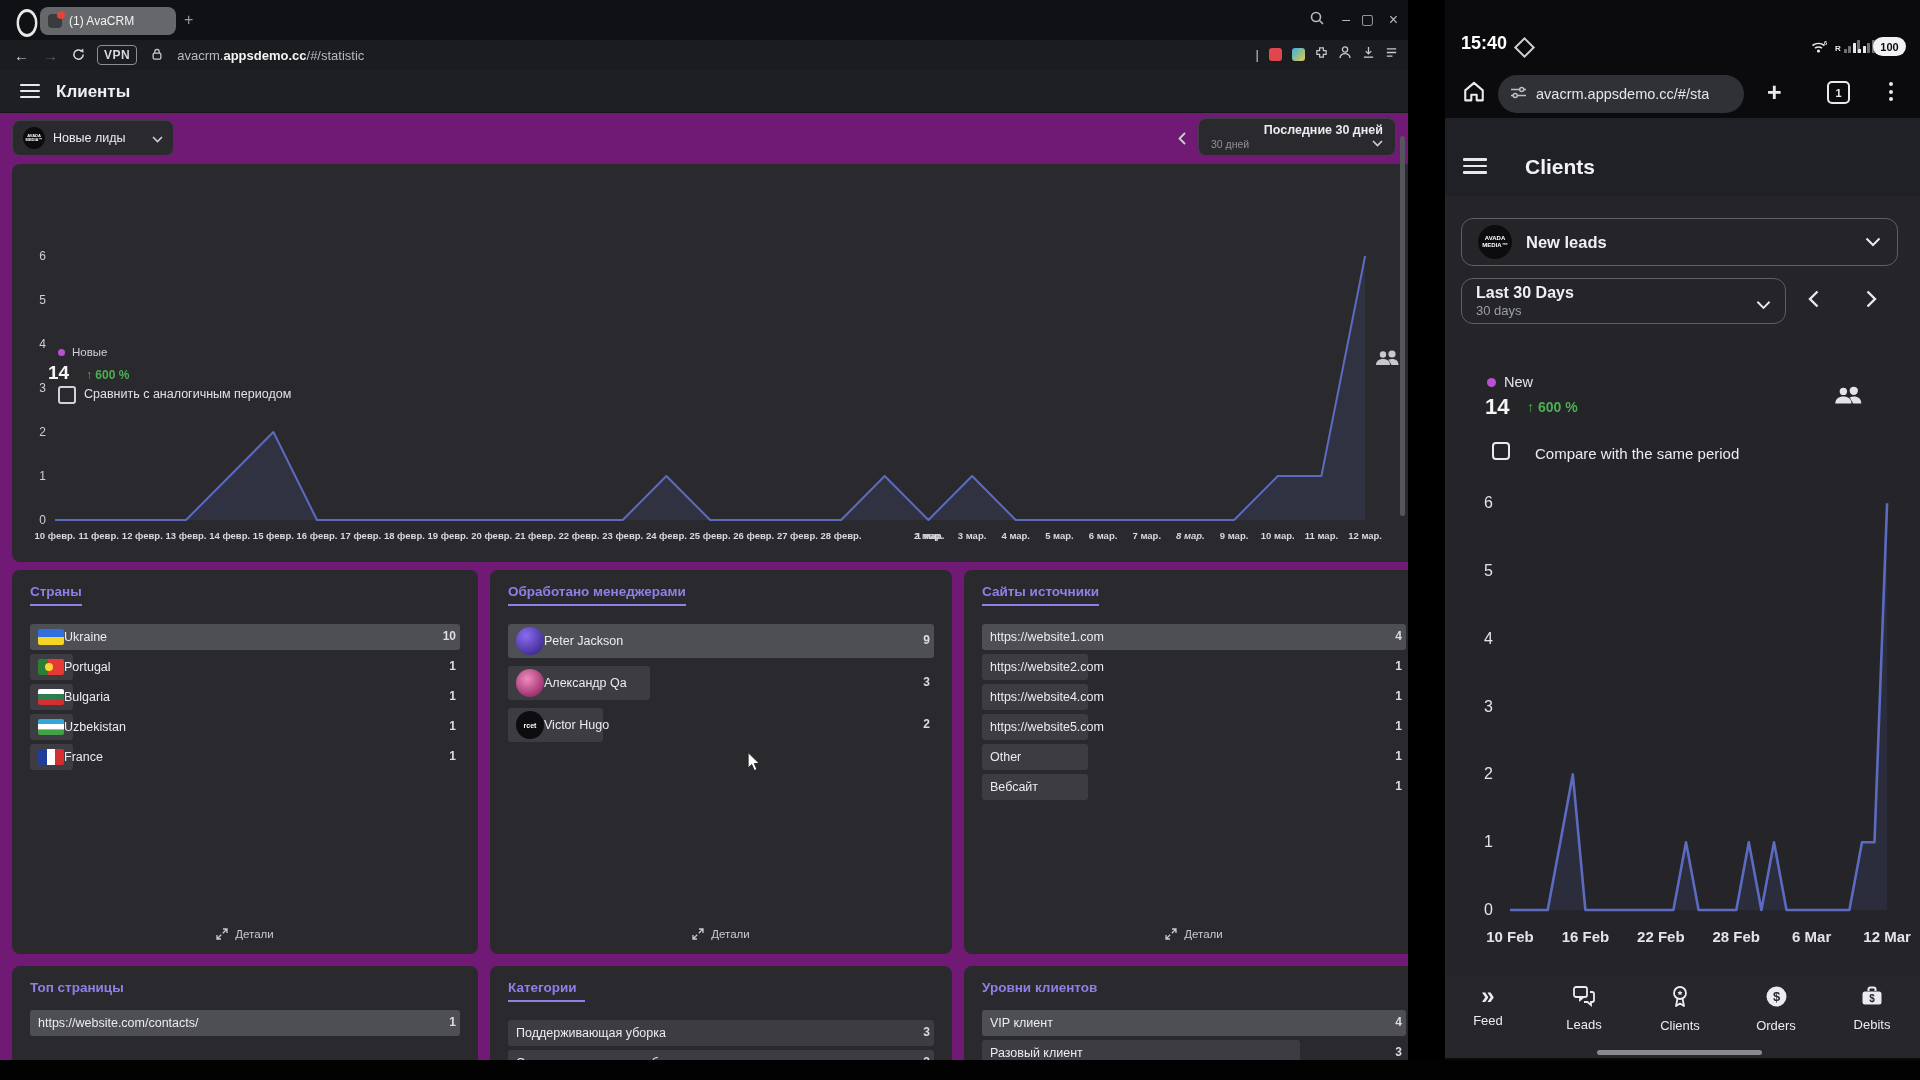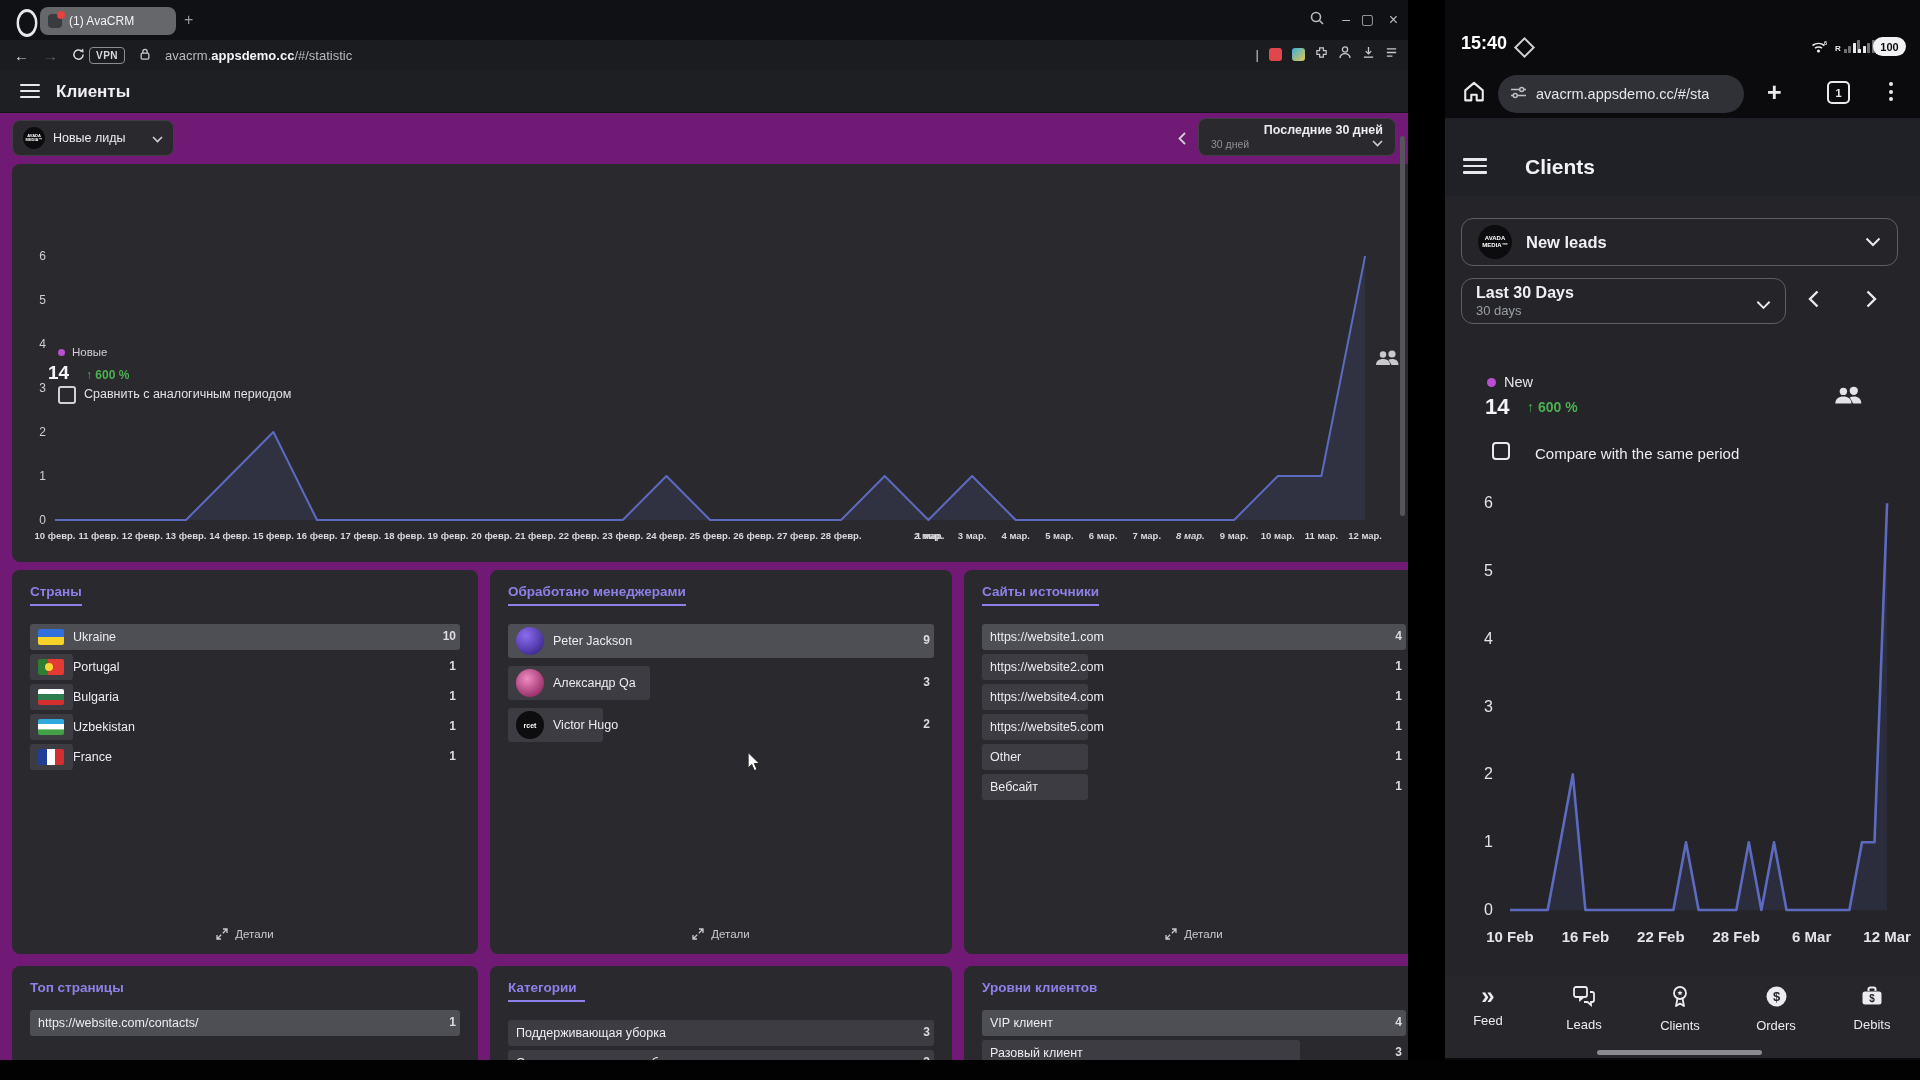--- a/index.html
+++ b/index.html
@@ -10,21 +10,21 @@
   .opera-ring{position:absolute;left:14px;top:9px;width:20px;height:22px;border:3px solid #e8e8ea;border-radius:50%;transform:scaleX(.8);}
   .btab{position:absolute;left:40px;top:7px;width:136px;height:28px;background:#66676b;border-radius:8px;display:flex;align-items:center;padding:0 8px;box-sizing:border-box;}
   .favicon{width:14px;height:14px;background:#3a3b3f;border-radius:4px;position:relative;flex:none;}
   .favicon::after{content:"";position:absolute;right:-3px;top:-3px;width:8px;height:8px;border-radius:50%;background:#e5423a;}
   .btab .ttl{margin-left:7px;font-size:12px;color:#f4f4f6;white-space:nowrap;overflow:hidden;}
   .newtab{position:absolute;left:184px;top:12px;color:#9a9a9e;font-size:16px;line-height:16px;}
   .winctl{position:absolute;top:11px;color:#b9b9bd;font-size:14px;}
   .addrbar{position:absolute;left:0;top:40px;width:100%;height:30px;background:#1b1c1f;display:flex;align-items:center;}
   .navbtn{color:#d6d6da;font-size:15px;margin-left:14px;}
   .navbtn.dim{color:#5c5c60;}
-  .vpn{margin-left:4px;border:1px solid #8e8e92;border-radius:4px;color:#d9d9dd;font-size:10px;font-weight:bold;padding:2px 6px;letter-spacing:.5px;}
+  .vpn{margin-left:12px;border:1px solid #8e8e92;border-radius:4px;color:#d9d9dd;font-size:12px;font-weight:bold;padding:2px 6px;letter-spacing:.5px;}
   .urltext{margin-left:14px;font-size:13px;color:#b9b9bd;white-space:nowrap;}
   .urltext b{color:#f4f4f6;}
   .barright{position:absolute;right:10px;top:45px;display:flex;align-items:center;gap:10px;}
   .sq{width:13px;height:13px;border-radius:3px;}
   .glyph{color:#c9c9cd;font-size:13px;}
   .appheader{position:absolute;left:0;top:70px;width:100%;height:42px;background:#1e1f23;border-bottom:1px solid #151517;}
   .burger{position:absolute;display:flex;flex-direction:column;gap:4px;}
   .burger i{display:block;width:20px;height:2px;background:#e8e8ec;border-radius:1px;}
   #d-burger{left:20px;top:84px;}
   .htitle{position:absolute;left:56px;top:82px;font-size:17px;font-weight:bold;color:#f0f0f4;}
@@ -58,21 +58,21 @@
   .xlab{position:absolute;transform:translateX(-50%);font-size:9.5px;font-weight:bold;color:#d8d8dc;white-space:nowrap;}
   .mid-card{top:570px;height:384px;}
   .bot-card{top:966px;height:114px;}
   .cardtabs{position:absolute;left:18px;top:14px;display:flex;gap:26px;font-size:13.5px;font-weight:bold;flex-direction:column;}
   .tab-on{color:#8d80e8;border-bottom:2px solid #8d80e8;padding-bottom:5px;}
   .tab-off{color:#ececf0;padding-bottom:5px;text-decoration:underline;}
   .rows{position:absolute;left:18px;right:18px;}
   .srow{position:relative;height:26px;margin-bottom:4px;}
   .srow .sbar{position:absolute;left:0;top:0;bottom:0;background:#3c3c42;border-radius:3px;}
   .srow.hl .sbar{background:#4e4e55;}
-  .srow .inner{position:absolute;left:8px;top:0;bottom:0;display:flex;align-items:center;gap:9px;}
+  .srow .inner{position:absolute;left:8px;top:0;bottom:0;display:flex;align-items:center;}
   .srow .lbl{font-size:12.5px;color:#ececf0;white-space:nowrap;}
   .srow .val{position:absolute;right:4px;top:5px;font-size:12px;font-weight:bold;color:#dcdce0;}
   .srow.tall{height:34px;margin-bottom:8px;}
   .srow.tall .val{top:9px;}
   .flag{width:26px;height:16px;border-radius:2px;flex:none;position:relative;overflow:hidden;}
   .flag-ua{background:linear-gradient(#2f6fde 0 50%,#f5d327 50% 100%);}
   .flag-pt{background:linear-gradient(90deg,#2e7d32 0 40%,#e53935 40% 100%);}
   .flag-pt::after{content:"";position:absolute;left:7px;top:4px;width:8px;height:8px;border-radius:50%;background:#fdd835;}
   .flag-bg{background:linear-gradient(#fff 0 33%,#2e7d4f 33% 66%,#d32f2f 66%);}
   .flag-uz{background:linear-gradient(#31a8dc 0 32%,#fff 32% 38%,#fff 38% 62%,#43a047 68%);}

